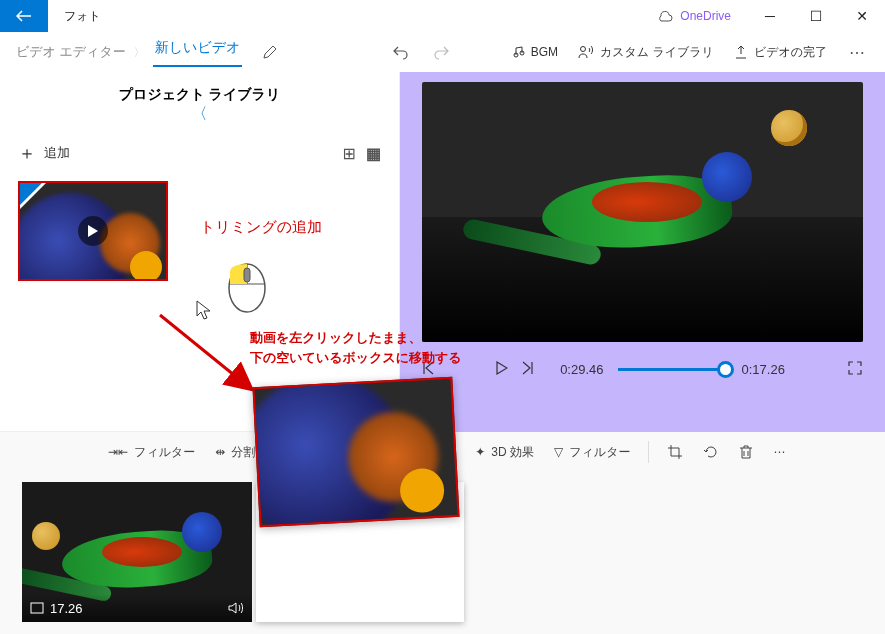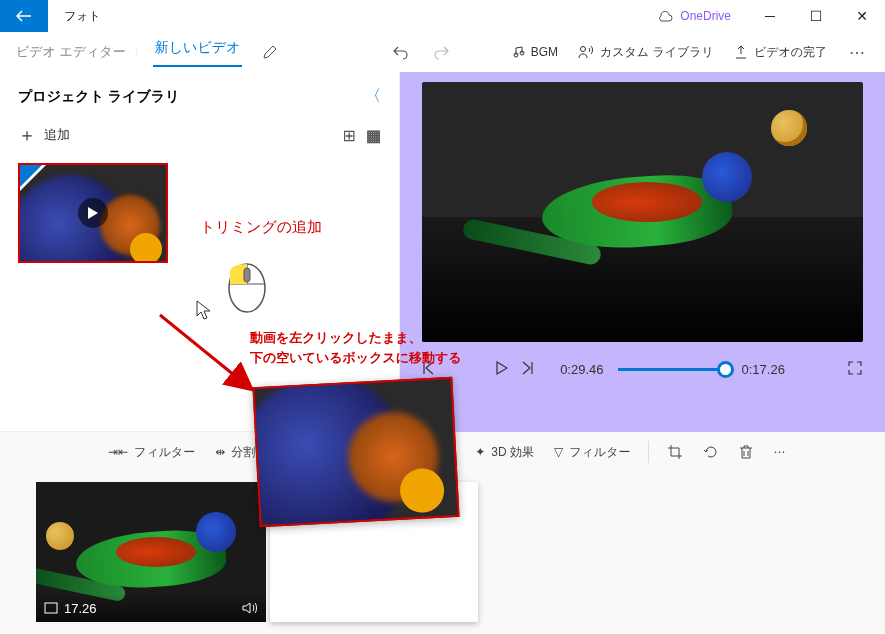--- a/index.html
+++ b/index.html
@@ -21,21 +21,21 @@
 .breadcrumb-sep { color: #ccc; font-size: 11px; }
 .new-video { color: #0078d4; border-bottom: 2px solid #0078d4; padding: 2px 2px 8px 2px; margin: 0 8px; font-size: 14px; }
 .tb-icon { width: 40px; height: 40px; display: flex; align-items: center; justify-content: center; color: #555; }
 .tb-spacer { flex: 1; }
 .tb-btn { display: flex; align-items: center; font-size: 12px; color: #333; padding: 0 10px; height: 40px; }
 .tb-btn svg, .tb-btn .ico { margin-right: 6px; }
 
 
 .main { display: flex; height: 360px; }
 .left-panel { width: 400px; background: #fff; border-right: 1px solid #eee; border-bottom: 1px solid #eee; padding: 14px 18px; position: relative; }
-.lib-head { display: flex; align-items: center; justify-content: space-between; margin-bottom: 10px; }
+.lib-head { display: flex; align-items: center; justify-content: space-between; margin-bottom: 10px; flex-direction: column; }
 .lib-title { font-size: 14px; font-weight: 600; }
 .lib-chev { color: #0078d4; font-size: 16px; }
 .lib-row { display: flex; align-items: center; margin: 16px 0; }
 .add-btn { display: flex; align-items: center; font-size: 13px; color: #333; }
 .add-btn .plus { font-size: 18px; margin-right: 8px; }
 .view-icons { margin-left: auto; display: flex; gap: 10px; color: #555; }
 .view-icons .sel { font-weight: bold; }
 
 .clip-thumb { width: 150px; height: 100px; border: 2px solid #d40000; position: relative; background: #2a2a2a; overflow: hidden; }
 .clip-thumb .corner { position: absolute; top: 0; left: 0; width: 0; height: 0; border-top: 26px solid #fff; border-right: 26px solid transparent; }
@@ -60,21 +60,21 @@
 .timebar { position: relative; width: 110px; height: 3px; background: #0078d4; }
 .timebar .knob { position: absolute; right: -6px; top: -7px; width: 17px; height: 17px; border-radius: 50%; background: #fff; border: 3px solid #0078d4; }
 
 
 .lowbar { height: 40px; display: flex; align-items: center; padding: 0 8px; background: #f9f9f9; }
 .lb-btn { display: flex; align-items: center; font-size: 12px; color: #444; padding: 0 10px; }
 .lb-btn .ico { margin-right: 6px; }
 .lb-sep { width: 1px; height: 22px; background: #ddd; margin: 0 8px; }
 
 
-.storyboard { display: flex; gap: 4px; padding: 10px 36px; }
+.storyboard { display: flex; gap: 4px; padding: 10px 22px; }
 .sb-clip { width: 230px; height: 140px; background: #1a1a1a; position: relative; overflow: hidden; }
 .sb-clip .parrot-body { left: 40px; top: 50px; width: 150px; height: 55px; }
 .sb-clip .parrot-wing { left: 80px; top: 55px; width: 80px; height: 30px; }
 .sb-clip .parrot-head { left: 160px; top: 30px; width: 40px; height: 40px; }
 .sb-clip .parrot-tail { left: -10px; top: 95px; width: 100px; height: 15px; }
 .sb-clip .toyball { position: absolute; left: 10px; top: 40px; width: 28px; height: 28px; border-radius: 50%; background: radial-gradient(circle at 35% 35%, #e8c060, #c89020); }
 .sb-footer { position: absolute; bottom: 0; left: 0; right: 0; height: 28px; background: linear-gradient(transparent, rgba(0,0,0,.6)); display: flex; align-items: center; padding: 0 8px; color: #fff; font-size: 13px; }
 .sb-footer .snd { margin-left: auto; }
 .sb-slot { width: 208px; height: 140px; background: #fff; box-shadow: 0 2px 6px rgba(0,0,0,.25); }
 

